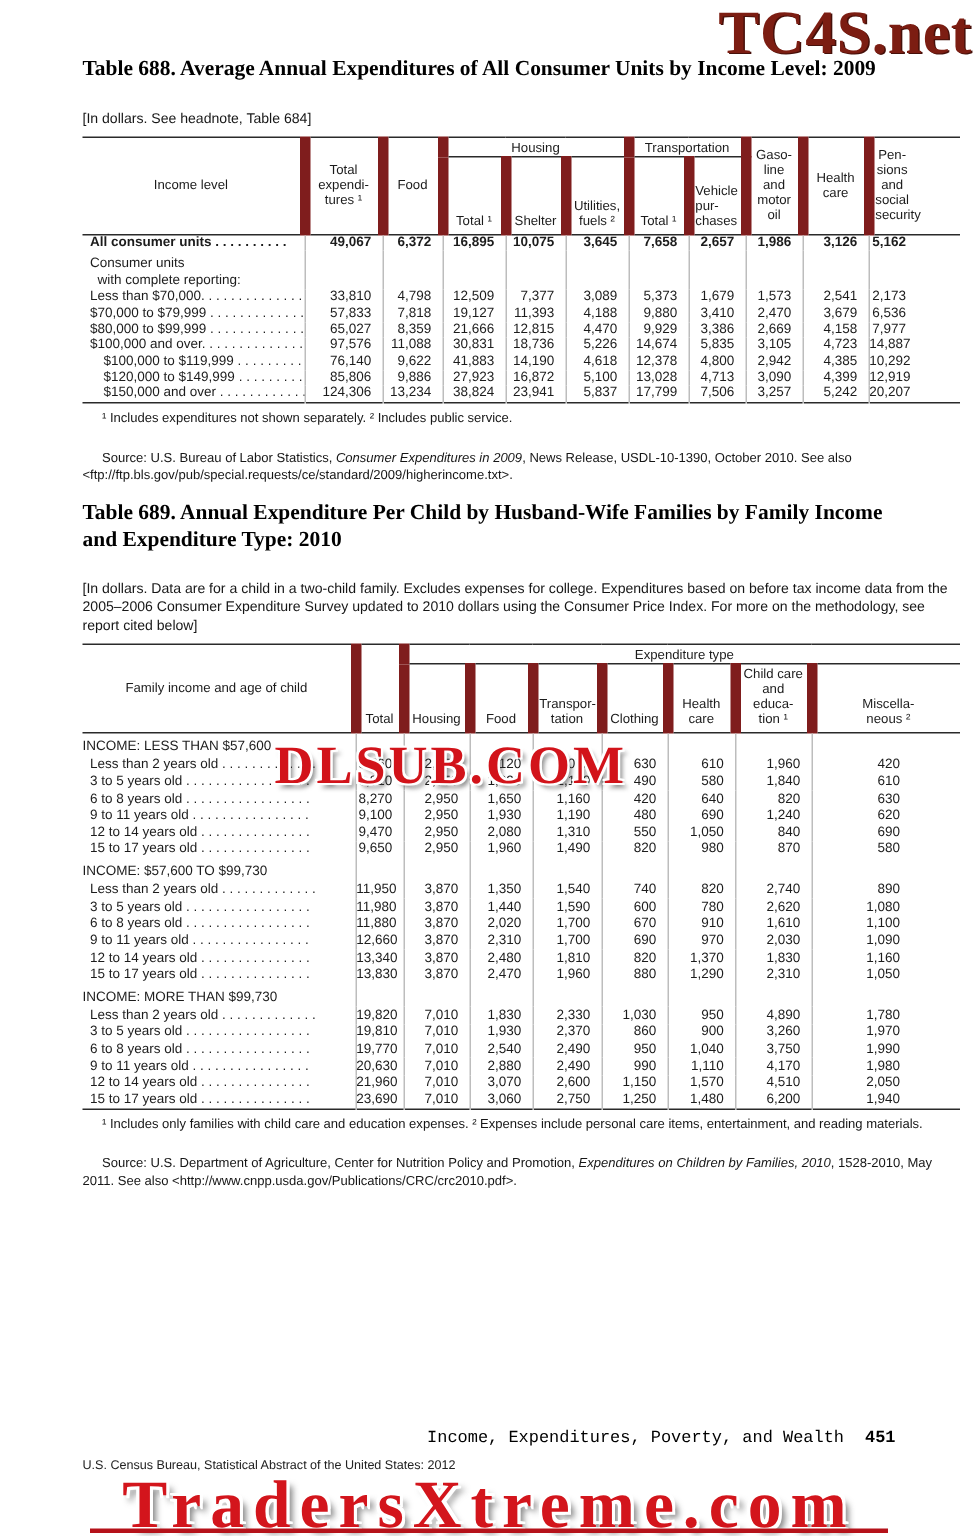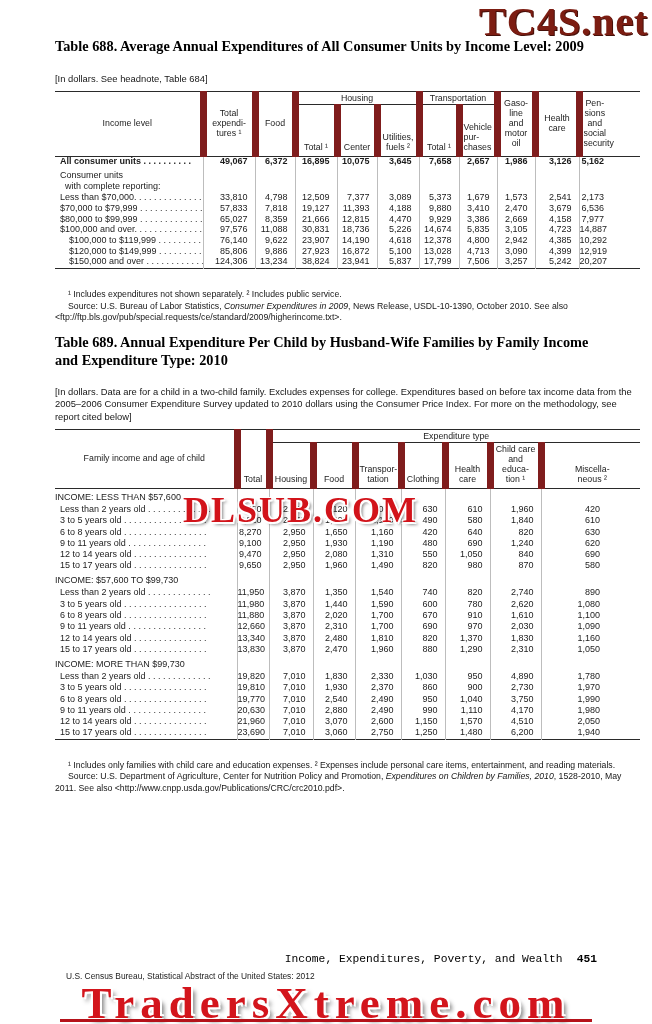--- a/index.html
+++ b/index.html
@@ -29,28 +29,28 @@
   #tbl689 tbody td{height:11.3px;}
   .num{text-align:right;padding:0 7px 1px 0;border-left:1px solid #bdbdbd;}
   #tbl688 tbody td:last-child{padding-right:36px;}
   #tbl689 tbody td:last-child{padding-right:40px;}
   .stub{text-align:left;padding:0 0 1px 5px;white-space:nowrap;overflow:hidden;border-left:none;}
   .stub.indent{padding-left:14px;}
   .bold{font-weight:bold;}
   .stub.grouplbl{white-space:pre-wrap;line-height:1.2;padding-top:3px;padding-bottom:1px;}
   .stub.section{text-align:left;padding:4px 0 2px;vertical-align:middle;}
 
-  .fnote{font-size:8.7px;line-height:1.32;margin-top:0;text-indent:13px;color:#161616;}
-  .fnote:first-of-type{margin-top:20px;}
+  .fnote{font-size:8.7px;line-height:1.32;margin-top:15px;text-indent:13px;color:#161616;}
+  .fnote:first-of-type{margin-top:4px;}
   .it{font-style:italic;}
 
   .footer-right{position:absolute;top:953px;right:55px;font-family:Liberation Mono, monospace;
                 font-size:11.3px;color:#000;}
   .fpn{font-weight:bold;margin-left:14px;}
-  .footer-left{position:absolute;top:971px;left:66px;font-size:8.4px;color:#222;}
+  .footer-left{position:absolute;top:971px;left:55px;font-size:8.4px;color:#222;}
 
   .wm{position:absolute;font-family:"Liberation Serif",serif;font-weight:bold;z-index:50;}
   .wm-top{top:1px;right:4px;font-size:41px;line-height:1;color:#7c1d12;letter-spacing:.5px;
           text-shadow:1px 1px 0 #46100a;}
   .wm-mid{top:492px;left:183px;font-size:36px;line-height:1;color:#d2131a;letter-spacing:2px;
           text-shadow:-1.5px -1.5px 0 #fff,1.5px -1.5px 0 #fff,-1.5px 1.5px 0 #fff,
                       1.5px 1.5px 0 #fff,3px 3px 3px rgba(60,60,60,.55);text-align:center;}
   .wm-bottom{top:981px;left:50%;transform:translateX(-50%);font-size:45px;line-height:1;
              color:#d3151c;letter-spacing:6px;white-space:nowrap;
              text-shadow:-2px -2px 0 #fff,2px -2px 0 #fff,-2px 2px 0 #fff,2px 2px 0 #fff,
@@ -95,21 +95,21 @@
         <th rowspan="2" class="vmid">Health
 care</th>
         <th rowspan="2" class="vmid">Pen-
 sions
 and
 social
 security</th>
       </tr>
       <tr class="leafrow">
         <th class="pre">Total ¹</th>
-        <th class="pre">Center</th>
+        <th class="pre">Shelter</th>
         <th class="pre">Utilities,
 fuels ²</th>
         <th class="pre">Total ¹</th>
         <th class="pre">Vehicle
 pur-
 chases</th>
       </tr>
     </thead>
     <tbody>
         <tr>
@@ -188,21 +188,21 @@
           <td class="num">14,674</td>
           <td class="num">5,835</td>
           <td class="num">3,105</td>
           <td class="num">4,723</td>
           <td class="num">14,887</td>
         </tr>
         <tr>
           <td class="stub indent">$100,000 to $119,999 . . . . . . . . . .</td>
           <td class="num">76,140</td>
           <td class="num">9,622</td>
-          <td class="num">23,907</td>
+          <td class="num">41,883</td>
           <td class="num">14,190</td>
           <td class="num">4,618</td>
           <td class="num">12,378</td>
           <td class="num">4,800</td>
           <td class="num">2,942</td>
           <td class="num">4,385</td>
           <td class="num">10,292</td>
         </tr>
         <tr>
           <td class="stub indent">$120,000 to $149,999 . . . . . . . . . .</td>
@@ -453,21 +453,21 @@
           <td class="num">1,780</td>
         </tr>
         <tr>
           <td class="stub">3 to 5 years old . . . . . . . . . . . . . . . . .</td>
           <td class="num">19,810</td>
           <td class="num">7,010</td>
           <td class="num">1,930</td>
           <td class="num">2,370</td>
           <td class="num">860</td>
           <td class="num">900</td>
-          <td class="num">2,730</td>
+          <td class="num">3,260</td>
           <td class="num">1,970</td>
         </tr>
         <tr>
           <td class="stub">6 to 8 years old . . . . . . . . . . . . . . . . .</td>
           <td class="num">19,770</td>
           <td class="num">7,010</td>
           <td class="num">2,540</td>
           <td class="num">2,490</td>
           <td class="num">950</td>
           <td class="num">1,040</td>

